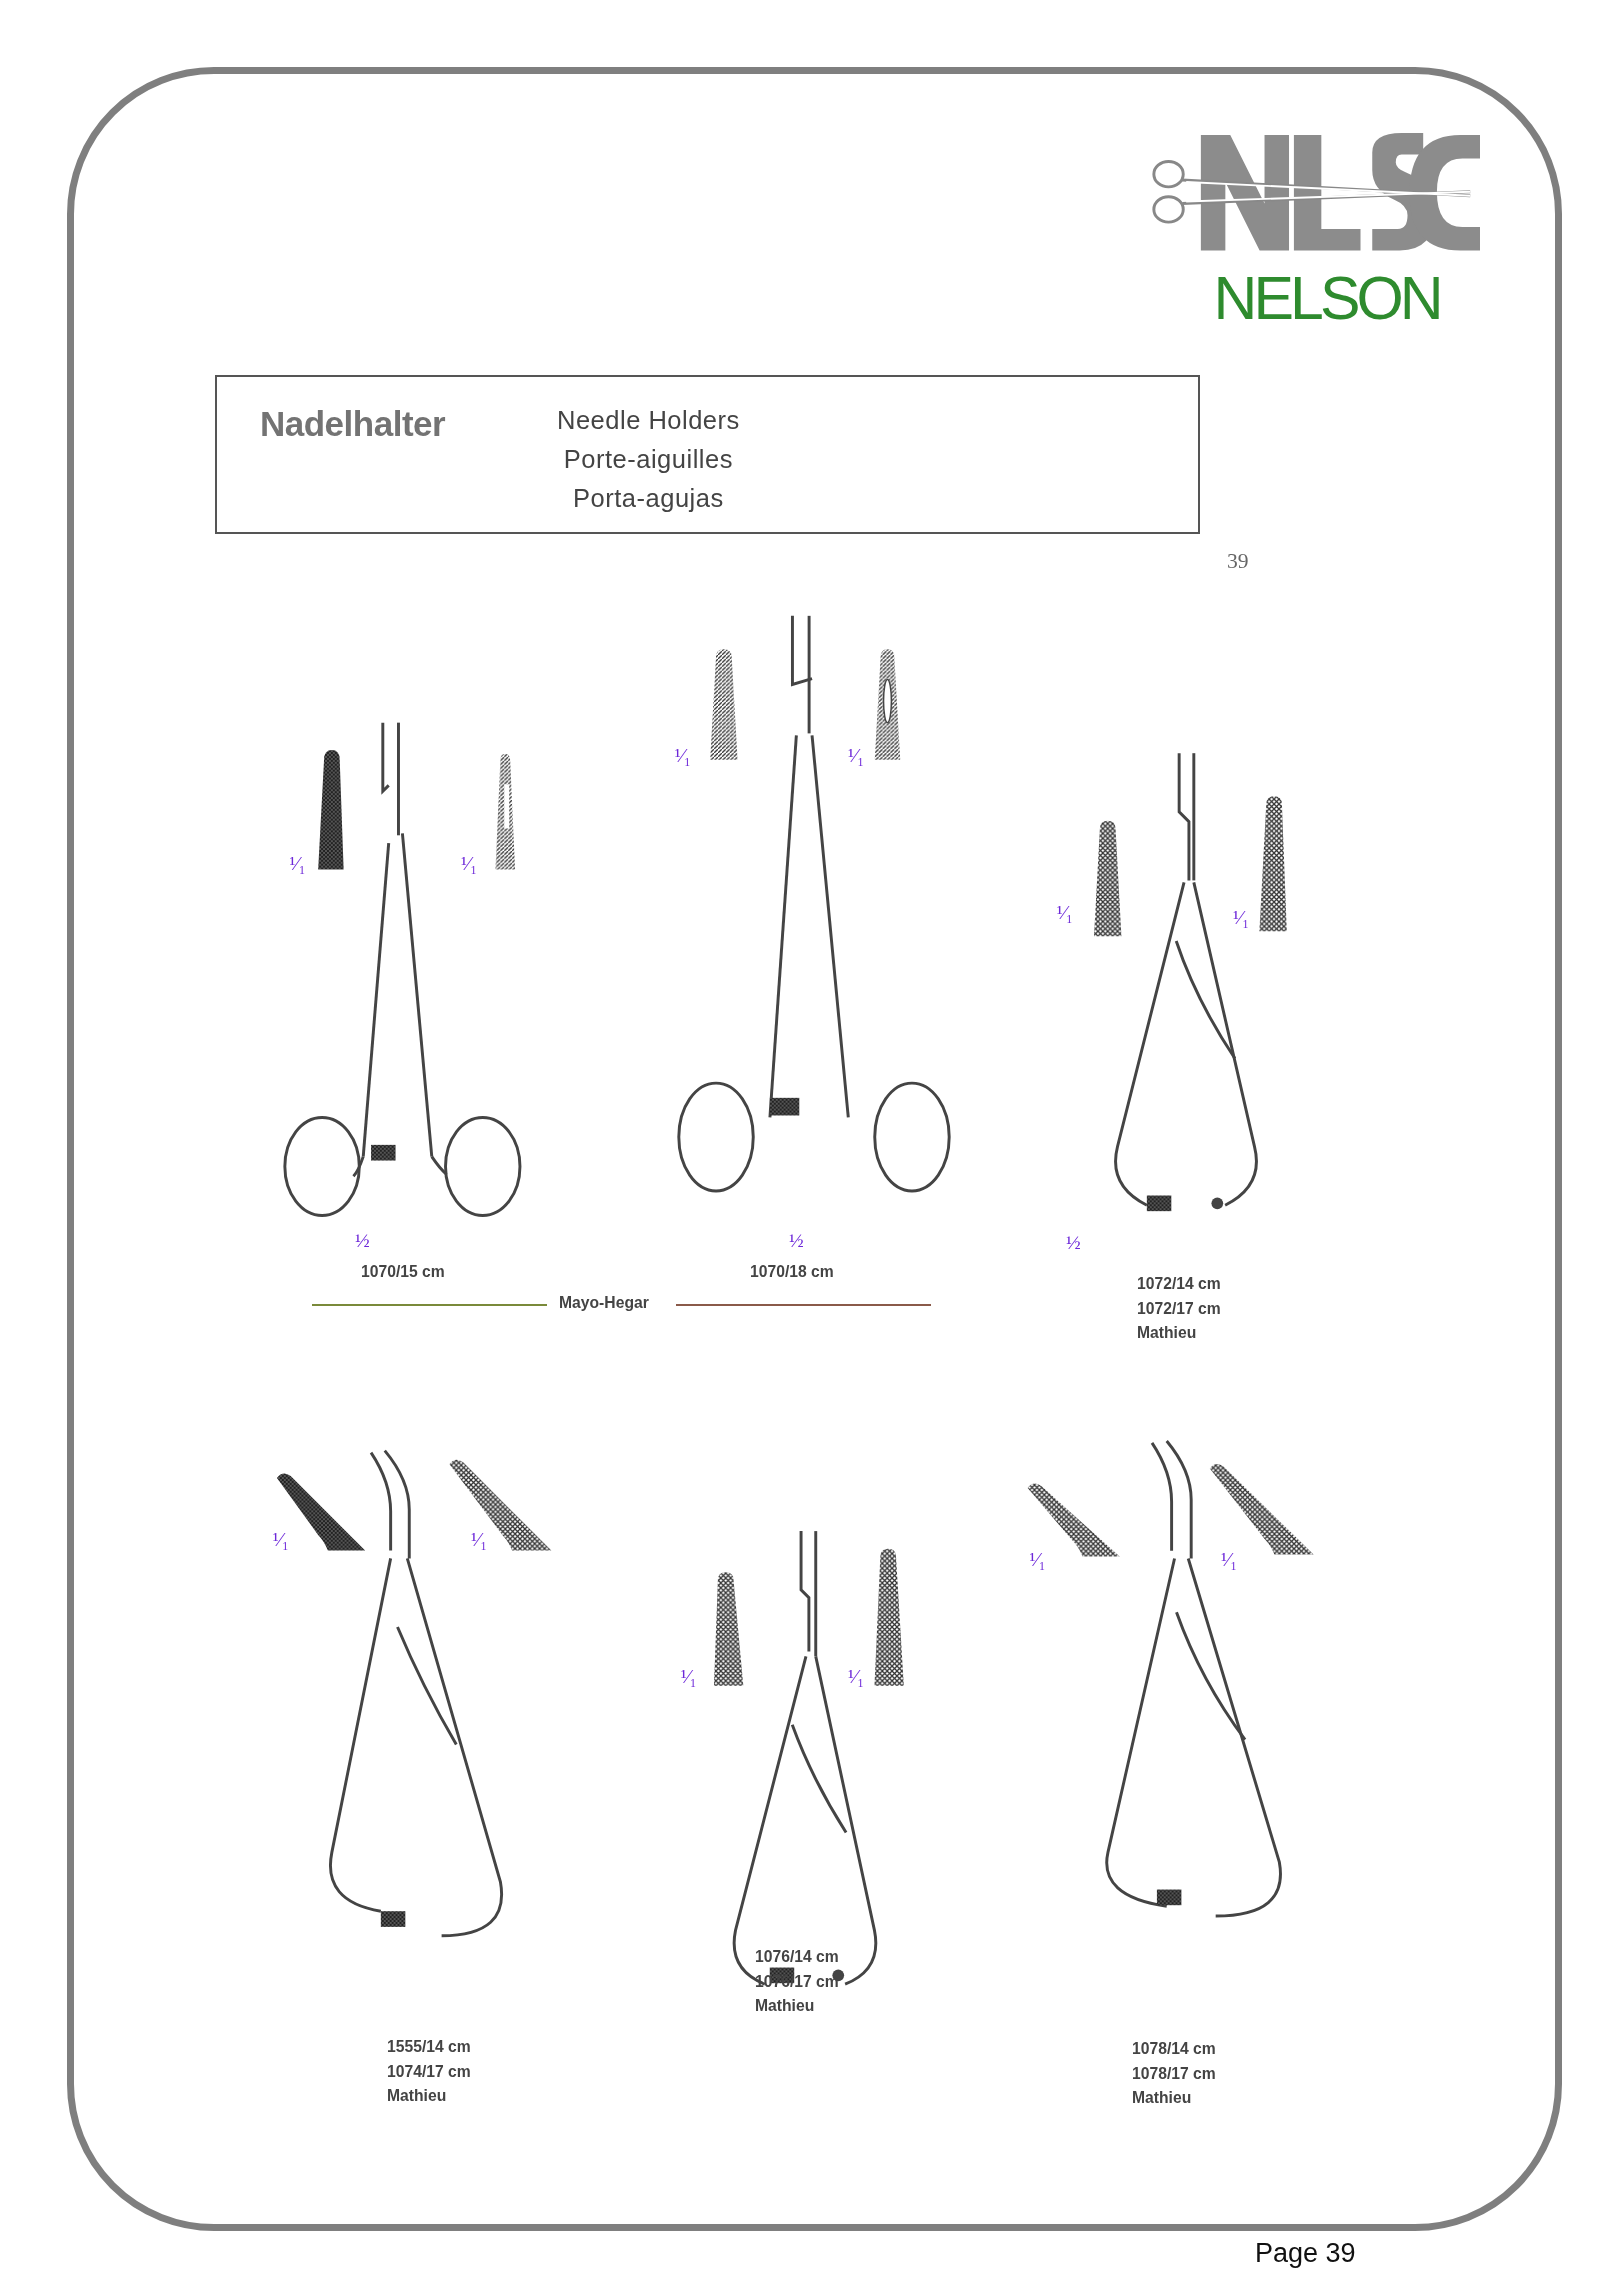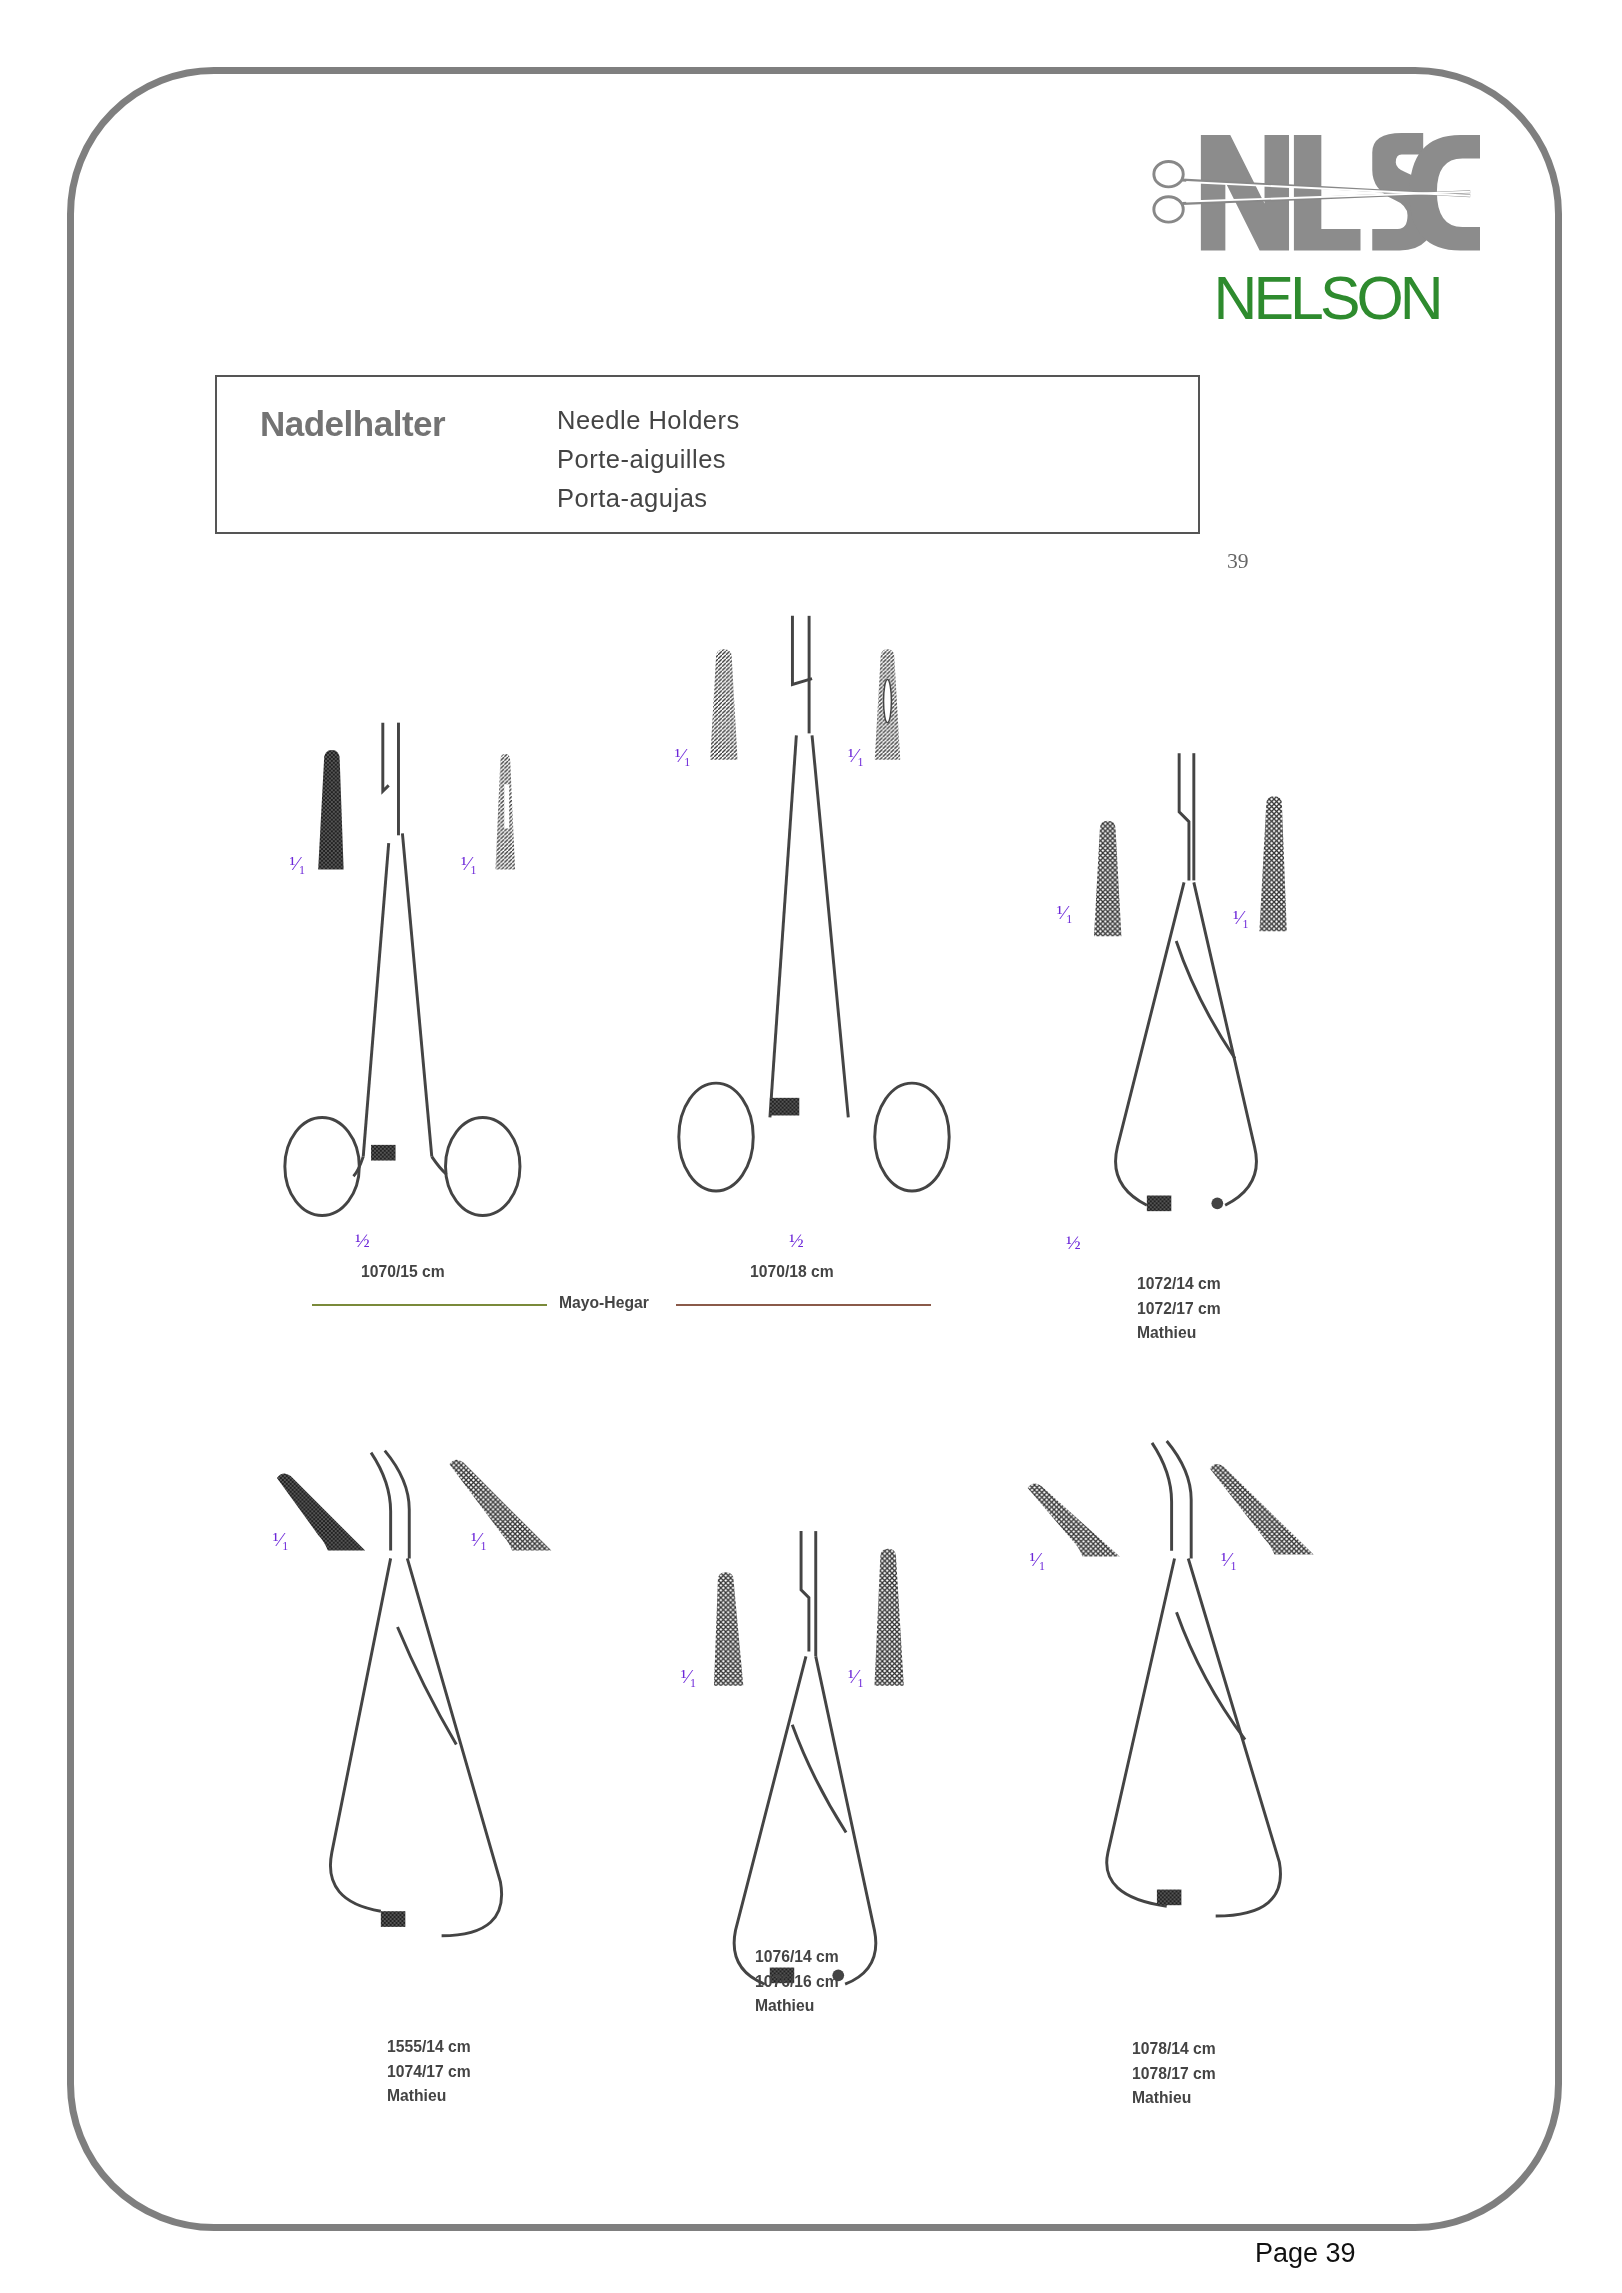--- a/index.html
+++ b/index.html
@@ -1,21 +1,21 @@
 <!DOCTYPE html>
 <html><head>
 <meta charset="utf-8">
 <style>
   html, body { margin:0; padding:0; background:#ffffff; }
   body { width:1622px; height:2294px; position:relative; overflow:hidden; font-family:"Liberation Sans", sans-serif; color:#333; }
   .frame { position:absolute; left:67px; top:67px; width:1481px; height:2150px; border:7.8px solid #7f7f7f; border-radius:147px; box-sizing:content-box; }
   .logo { position:absolute; left:1147px; top:123px; width:333px; height:211px; }
   .header-box { position:absolute; left:215px; top:375px; width:985px; height:159px; border:2px solid #555; box-sizing:border-box; }
   .header-de { position:absolute; left:43px; top:27.4px; font-weight:bold; font-size:35px; color:#737373; letter-spacing:-0.5px; }
-  .header-langs { position:absolute; left:340px; top:23.5px; font-size:25.5px; color:#444; line-height:39px; letter-spacing:0.5px; }
+  .header-langs { position:absolute; left:340px; top:23.5px; font-size:25.5px; color:#444; line-height:39px; letter-spacing:0.5px;text-align:center; }
   .page-num-small { position:absolute; left:1227px; top:549px; font-size:21.6px; color:#666;font-family:Liberation Serif, serif; }
   .instrument { position:absolute; }
   .scale { position:absolute; font-family:"Liberation Serif", serif; font-size:19.6px; color:#6d28d9; }
   .caption { position:absolute; font-weight:bold; font-size:15.7px; color:#444; line-height:24.5px; }
   .group-line { position:absolute; top:1304px; height:2px; }
   .group-label { position:absolute; left:559px; top:1294px; font-weight:bold; font-size:15.7px; color:#444; }
   .footer { position:absolute; left:1255px; top:2238px; font-size:27px; color:#111; }
 </style>
 </head>
 <body>
@@ -189,21 +189,21 @@
       <path d="M128 220 q20 55 55 110"></path>
     </g>
     <rect x="105" y="468" width="25" height="16" fill="url(#dhatch)"></rect>
     <circle cx="175" cy="476" r="6" fill="#444"></circle>
   </svg>
   <span class="scale" style="left:13.7px; top:157px;">¹⁄₁</span>
   <span class="scale" style="left:181px; top:157px;">¹⁄₁</span>
 </div>
 <div class="caption" style="left:755px; top:1945px;">
   <div>1076/14 cm</div>
-  <div>1076/16 cm</div>
+  <div>1076/17 cm</div>
   <div>Mathieu</div>
 </div>
 
 <div class="instrument" style="left:1010px; top:1431px; width:333px; height:588px;">
   <svg width="333" height="588" viewBox="0 0 340 600">
     <path d="M18 58 q6-8 14 -2 l80 72 h-38 q-4 -10 -10 -16z" fill="url(#xhatch)"></path>
     <path d="M204 38 q6-8 14 -2 l92 90 h-40 q-4 -10 -10 -16z" fill="url(#xhatch)"></path>
     <g fill="none" stroke="#444" stroke-width="3">
       <path d="M145 12 q20 30 20 60 v50"></path>
       <path d="M160 10 q25 30 25 60 v60"></path>

